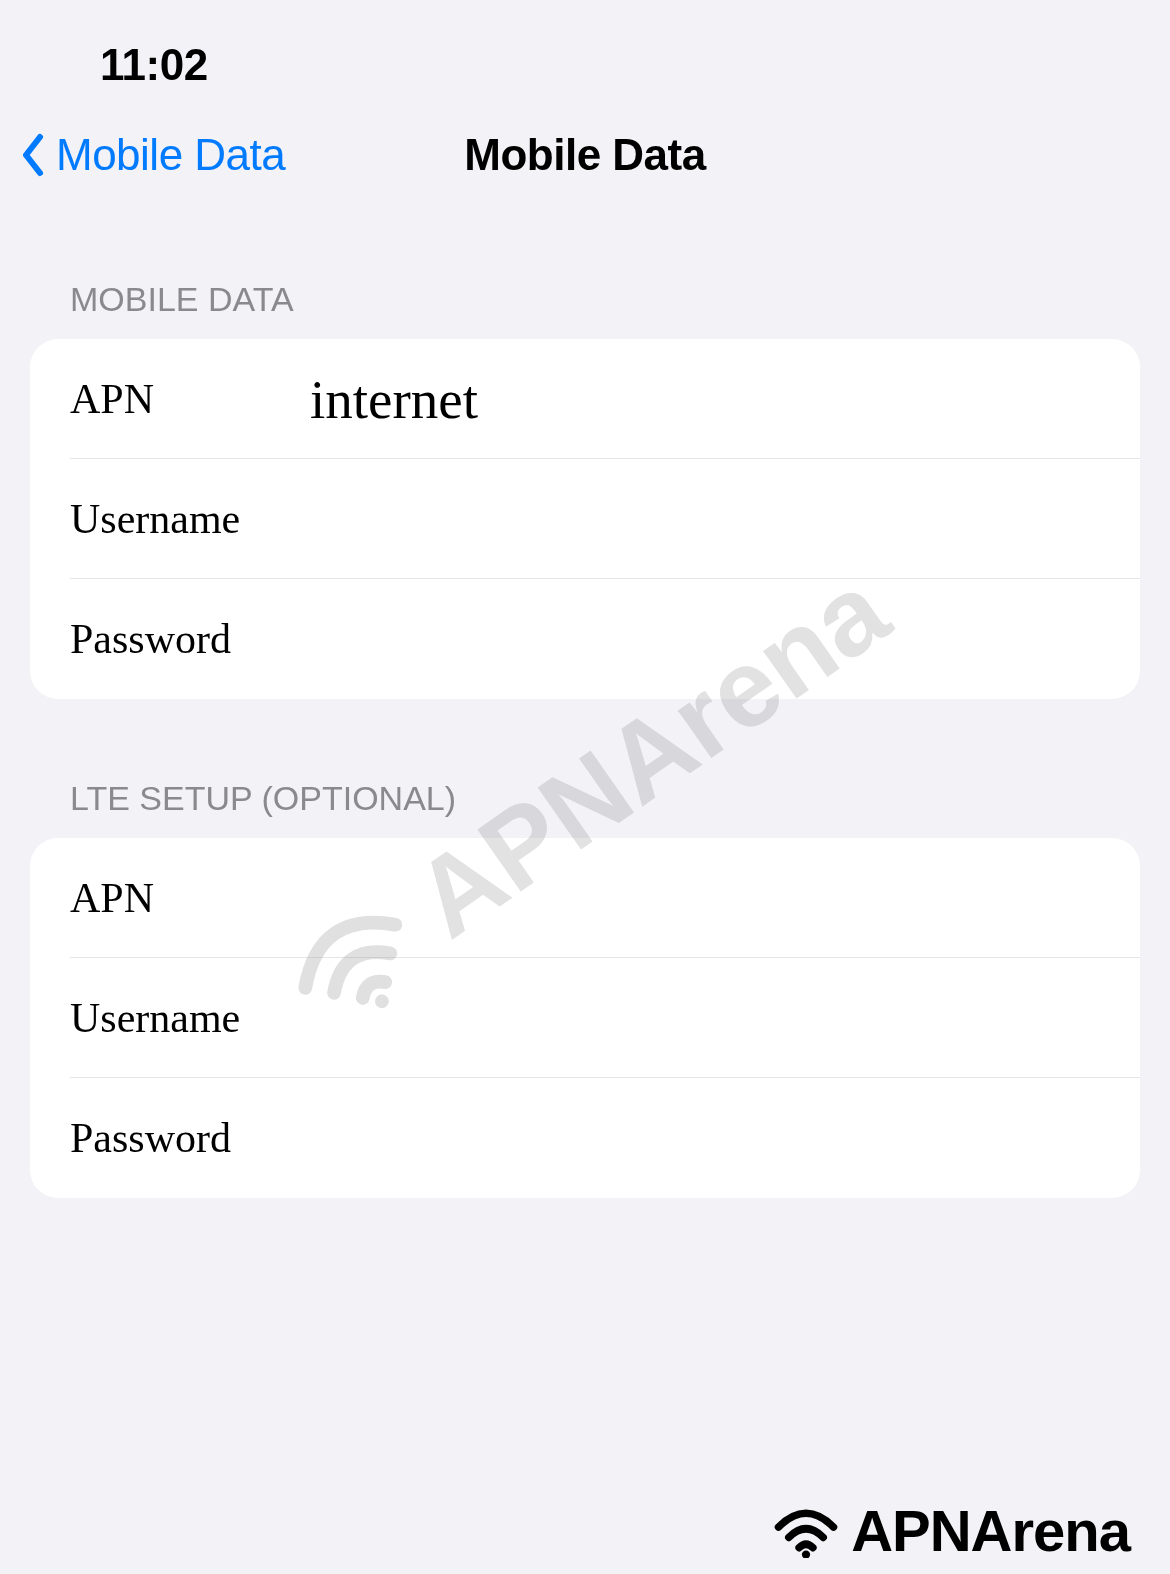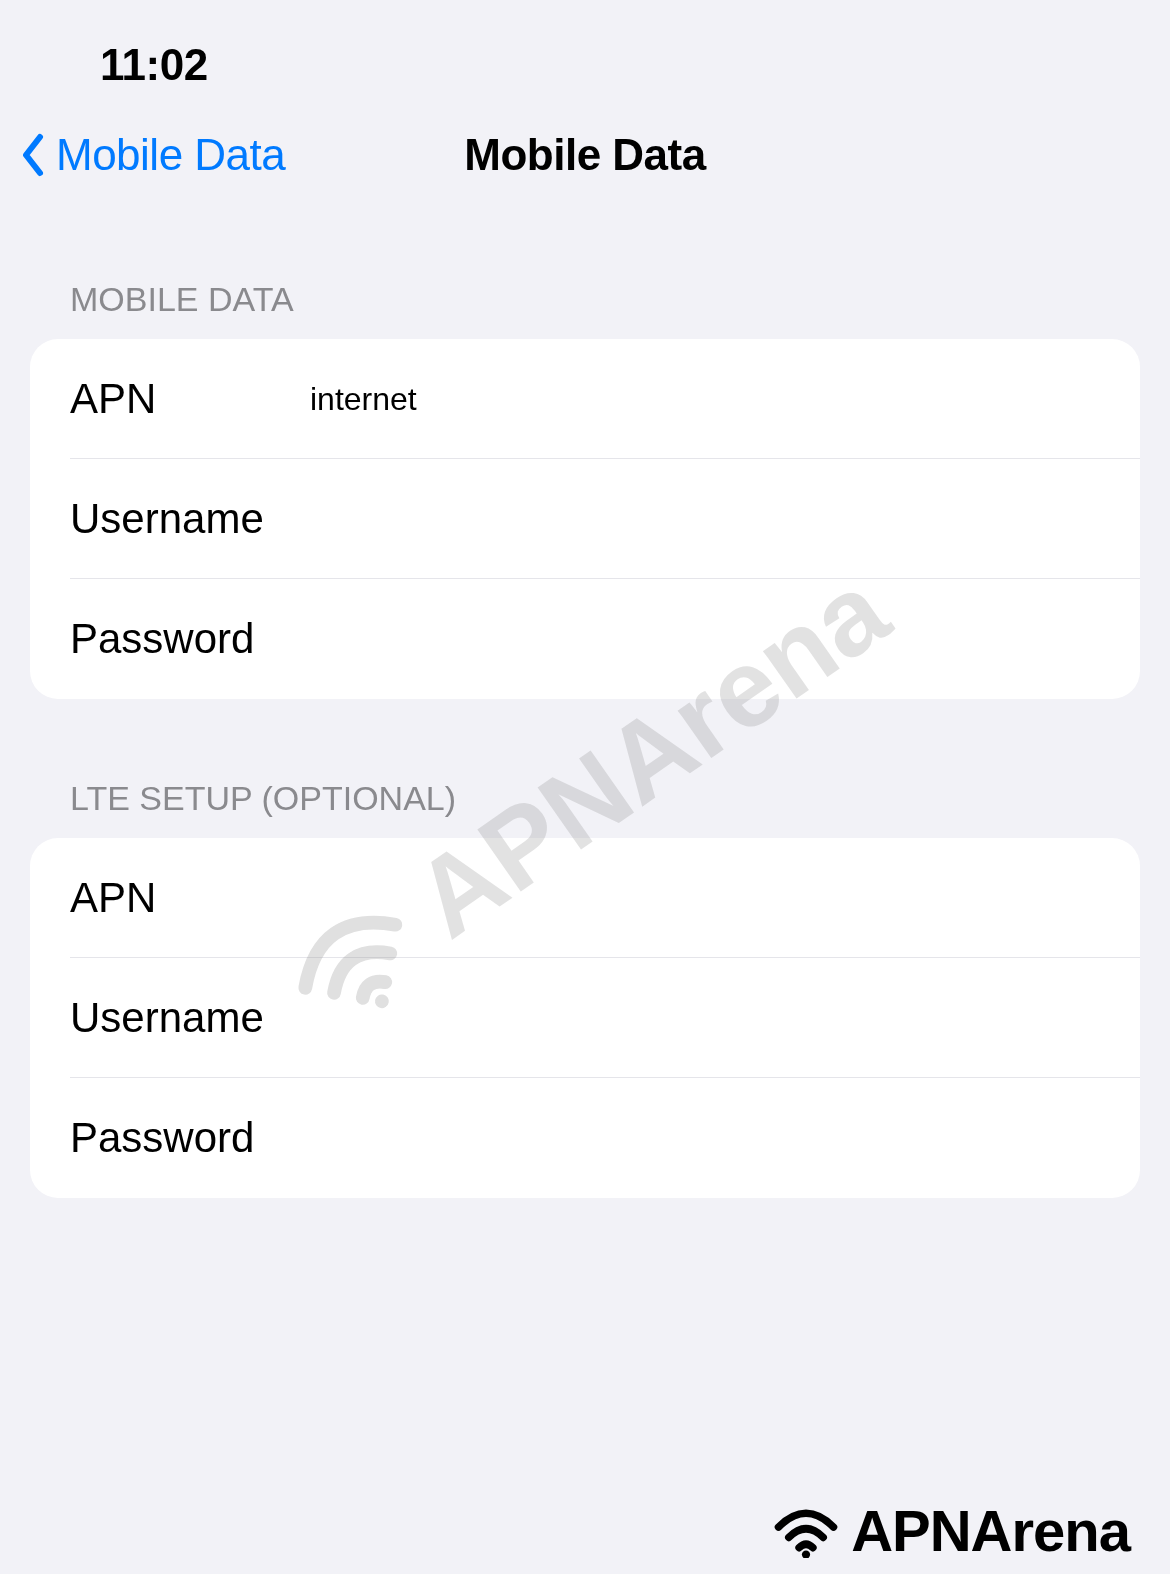--- a/index.html
+++ b/index.html
@@ -133,39 +133,40 @@
       background-color: #ffffff;
       border-radius: 28px;
       overflow: hidden;
     }
     .row {
       display: flex;
       align-items: center;
       padding: 0 40px;
       min-height: 120px;
       position: relative;
+      font-family: Liberation Serif, serif;
     }
     .row:not(:last-child)::after {
       content: "";
       position: absolute;
       bottom: 0;
       left: 40px;
       right: 0;
       height: 1px;
       background-color: #e5e5ea;
     }
     .row-label {
       font-size: 42px;
       font-weight: 400;
       color: #000;
       width: 240px;
       flex-shrink: 0;
     }
     .row-input {
-      font-size: 32px;
+      font-size: 55px;
       font-weight: 400;
       color: #000;
       border: none;
       outline: none;
       background: transparent;
       flex: 1;
       font-family: inherit;
     }
     .watermark-center {
       position: absolute;

